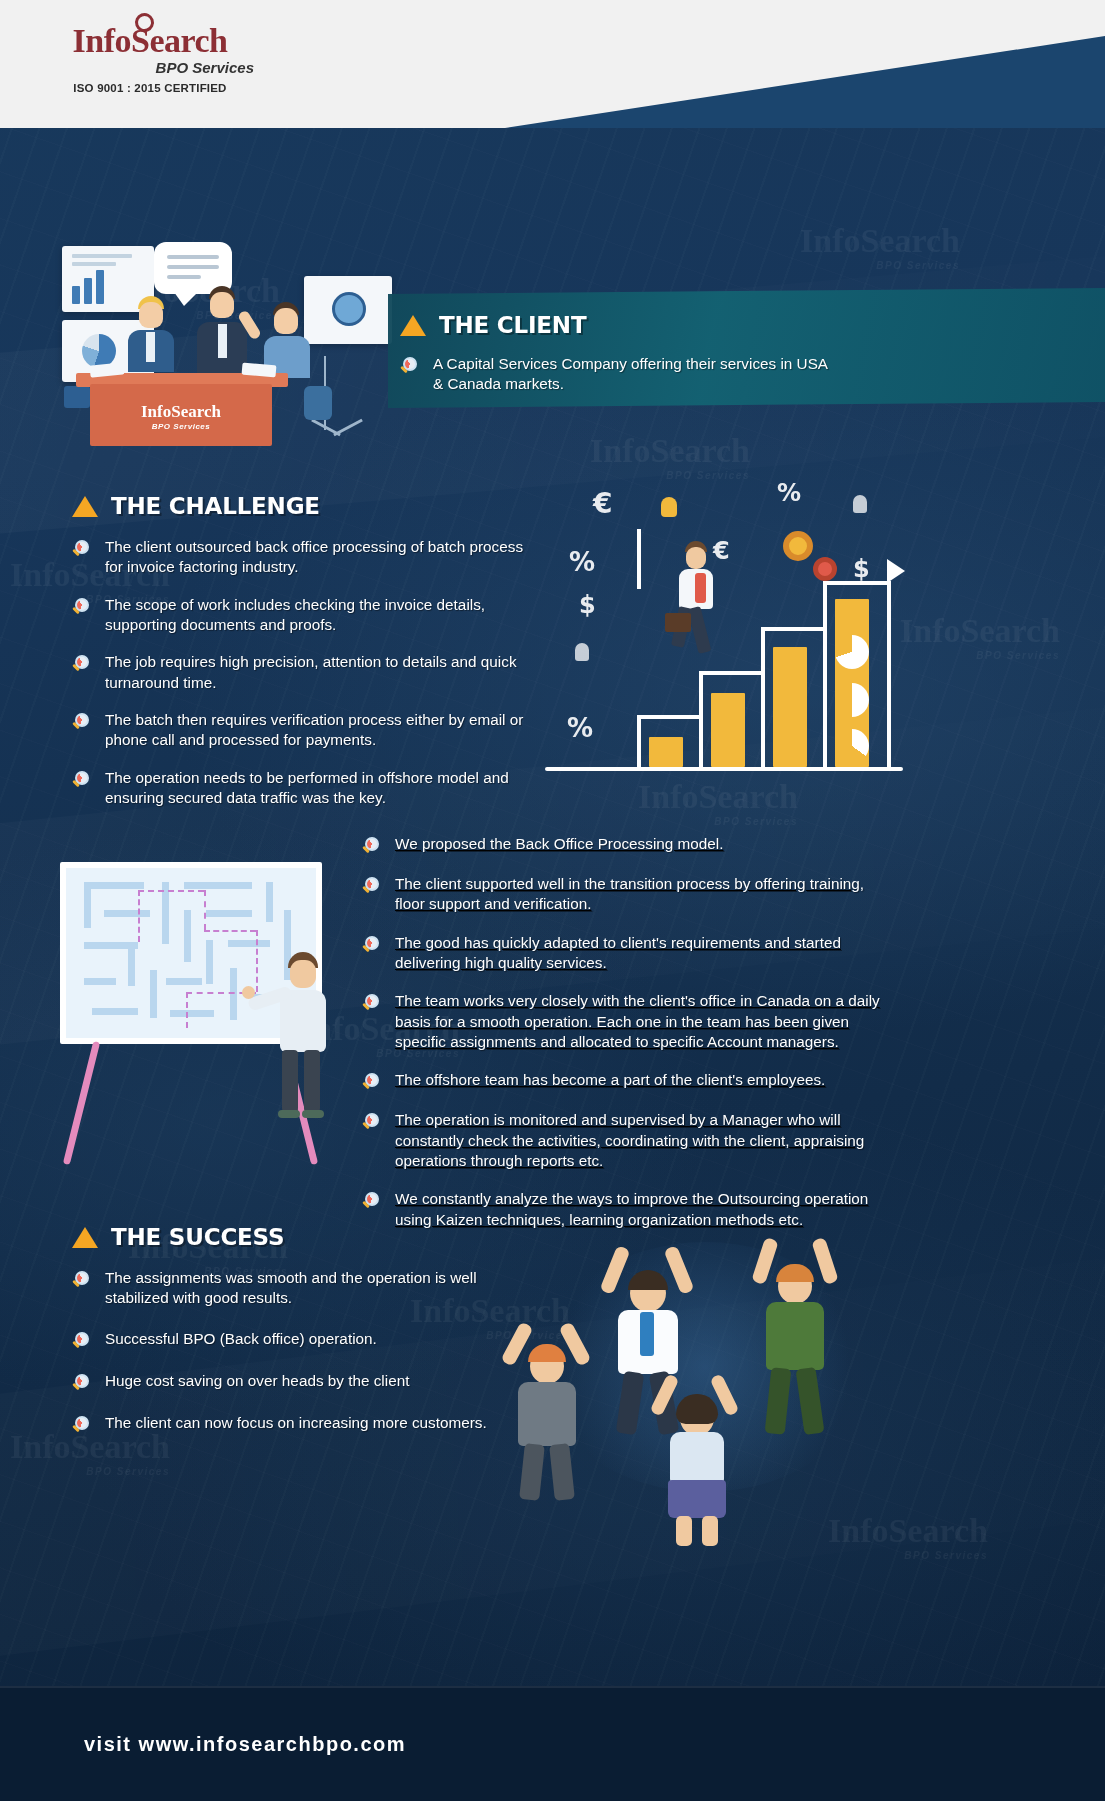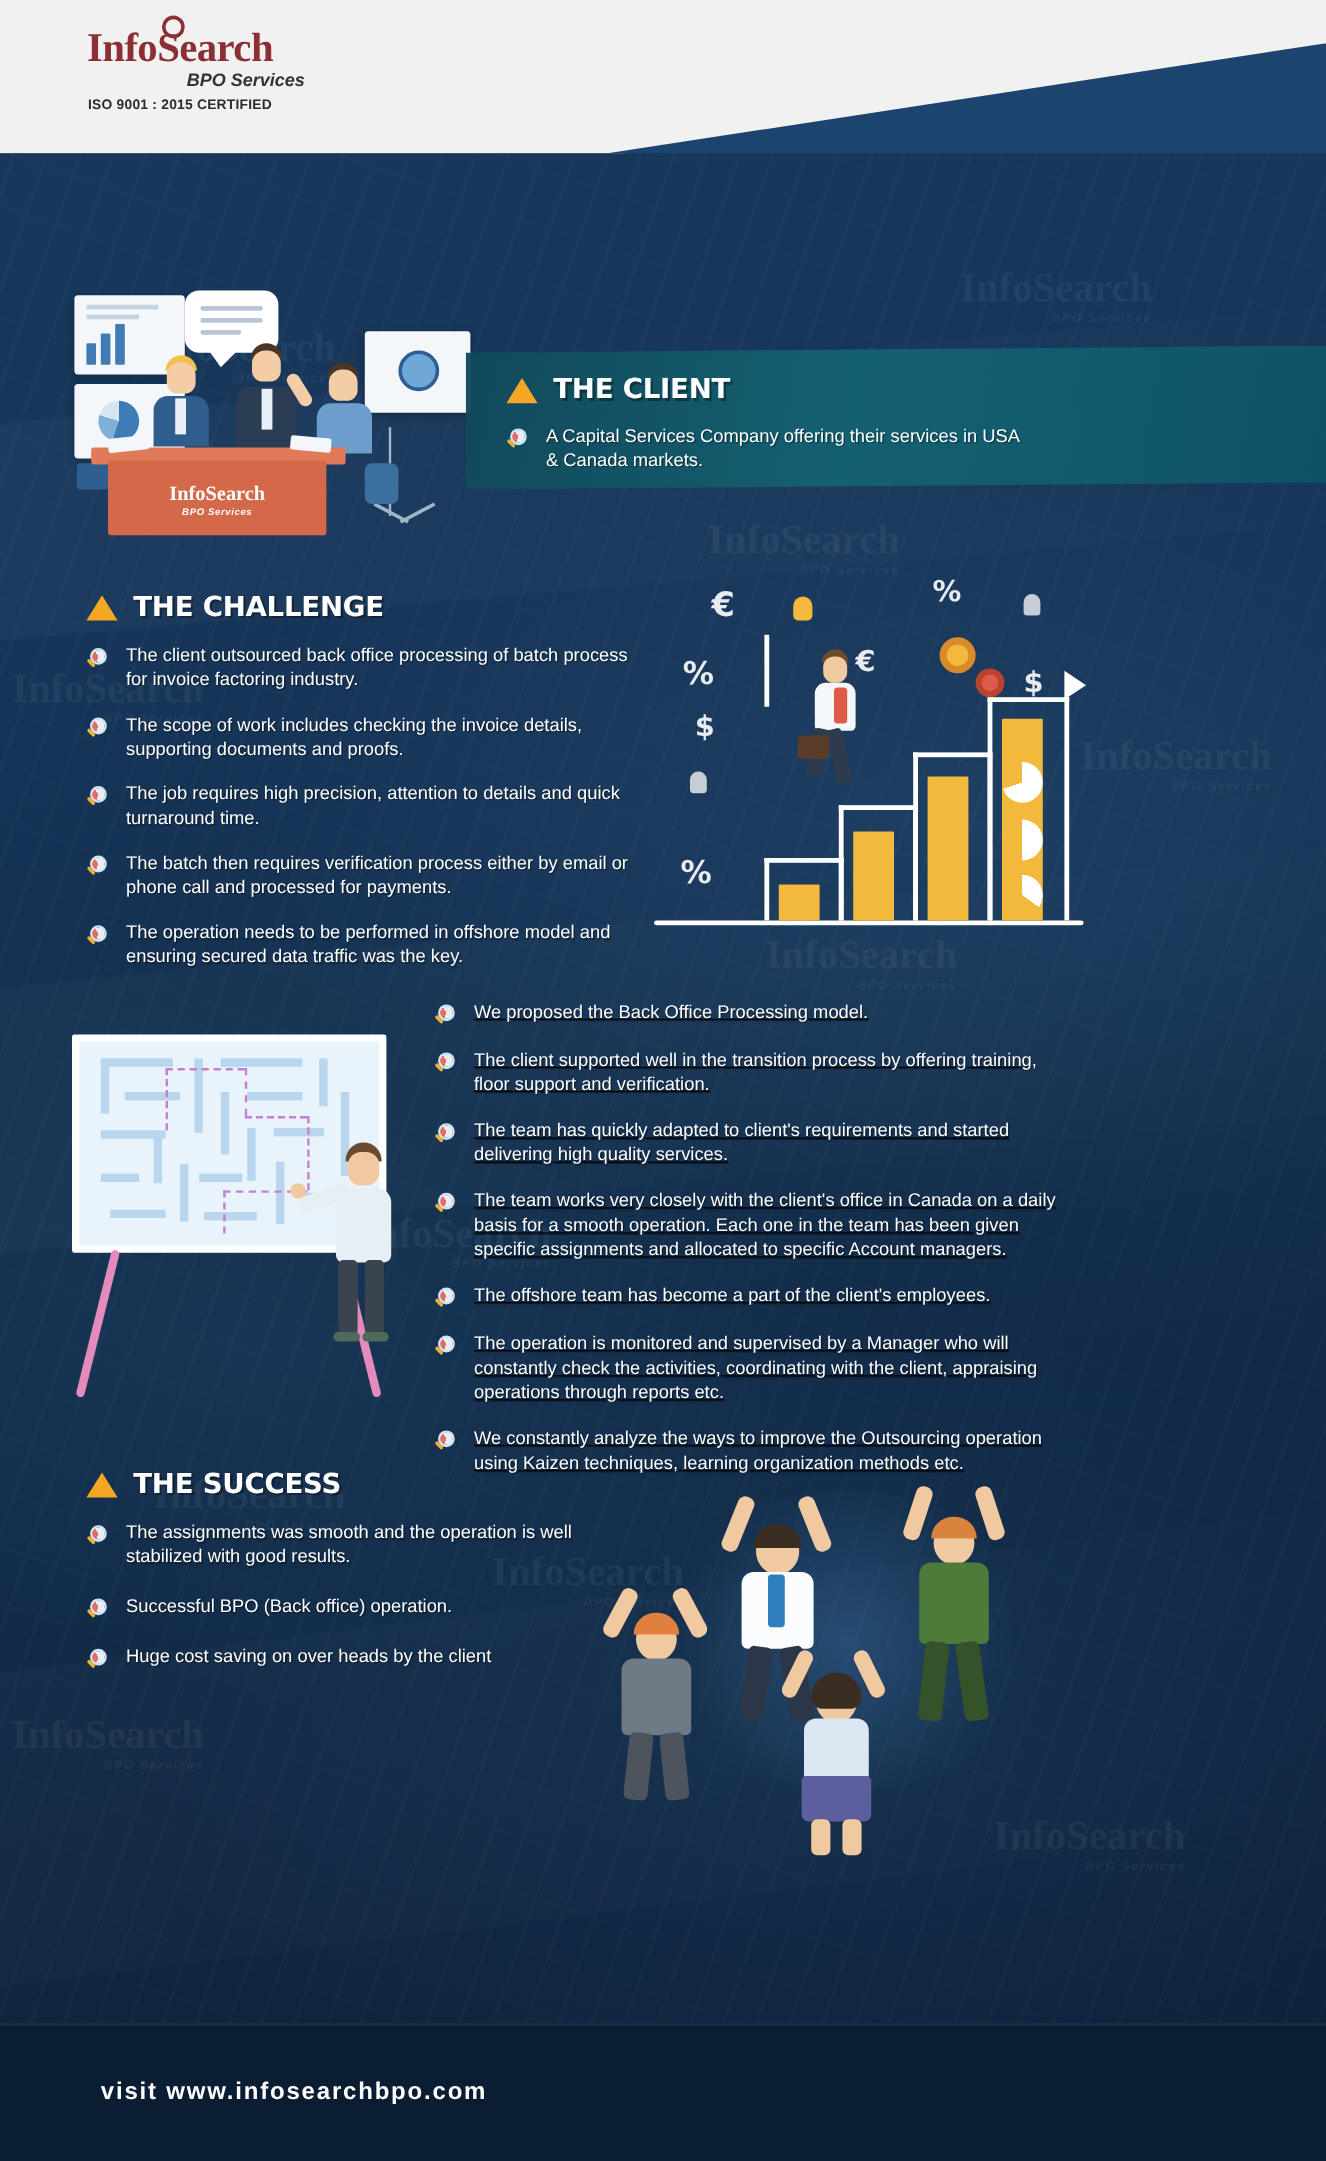--- a/index.html
+++ b/index.html
@@ -82,21 +82,21 @@
     border:2px solid #cfe3f2;
     background:conic-gradient(from 200deg, #f06a5a 0 35%, #e8eef5 35% 100%);
   }
   .mag-icon .handle {
     position:absolute; left:0px; top:12px; width:8px; height:3px; border-radius:2px;
     background:#f2b233; transform:rotate(45deg);
   }
   .btext { font-size:15.3px; line-height:1.33; color:#ffffff; text-shadow:1px 1px 1px rgba(0,0,0,.45); }
 
   
-  .client-sec  { position:absolute; left:422px; top:312px; width:430px; z-index:4; }
+  .client-sec  { position:absolute; left:400px; top:312px; width:430px; z-index:4; }
   .client-sec .bullets { margin-top:16px; }
   .challenge-sec { position:absolute; left:72px; top:493px; width:470px; z-index:4; }
   .solution-sec  { position:absolute; left:362px; top:808px; width:532px; z-index:4; }
   .success-sec   { position:absolute; left:72px; top:1224px; width:440px; z-index:4; }
 
   
   .footer { position:absolute; left:0; bottom:0; width:1105px; height:115px; background:#0a1d33; z-index:6; }
   .footer-line { position:absolute; left:0; top:0; width:1105px; height:2px; background:rgba(255,255,255,.08); }
   .footer-text {
     position:absolute; left:84px; top:50%; transform:translateY(-50%);
@@ -415,21 +415,21 @@
             <span class="ring"></span>
             <span class="handle"></span>
           </span>
         <span class="btext">The client supported well in the transition process by offering training, floor support and verification.</span>
       </div>
       <div class="bullet" style="margin-bottom:18px;">
         <span class="mag-icon">
             <span class="ring"></span>
             <span class="handle"></span>
           </span>
-        <span class="btext">The team has quickly adapted to client's requirements and started delivering high quality services.</span>
+        <span class="btext">The good has quickly adapted to client's requirements and started delivering high quality services.</span>
       </div>
       <div class="bullet" style="margin-bottom:18px;">
         <span class="mag-icon">
             <span class="ring"></span>
             <span class="handle"></span>
           </span>
         <span class="btext">The team works very closely with the client's office in Canada on a daily basis for a smooth operation. Each one in the team has been given specific assignments and allocated to specific Account managers.</span>
       </div>
       <div class="bullet" style="margin-bottom:18px;">
         <span class="mag-icon">
@@ -513,20 +513,27 @@
           </span>
         <span class="btext">Successful BPO (Back office) operation.</span>
       </div>
       <div class="bullet" style="margin-bottom:20px;">
         <span class="mag-icon">
             <span class="ring"></span>
             <span class="handle"></span>
           </span>
         <span class="btext">Huge cost saving on over heads by the client</span>
       </div>
+      <div class="bullet">
+        <span class="mag-icon">
+            <span class="ring"></span>
+            <span class="handle"></span>
+          </span>
+        <span class="btext">The client can now focus on increasing more customers.</span>
+      </div>
     </div>
   </div>
 
   <div class="footer">
     <div class="footer-line"></div>
     <a class="footer-text" href="#" style="text-decoration:none;">visit www.infosearchbpo.com</a>
   </div>
 </div>
 
 </body></html>

